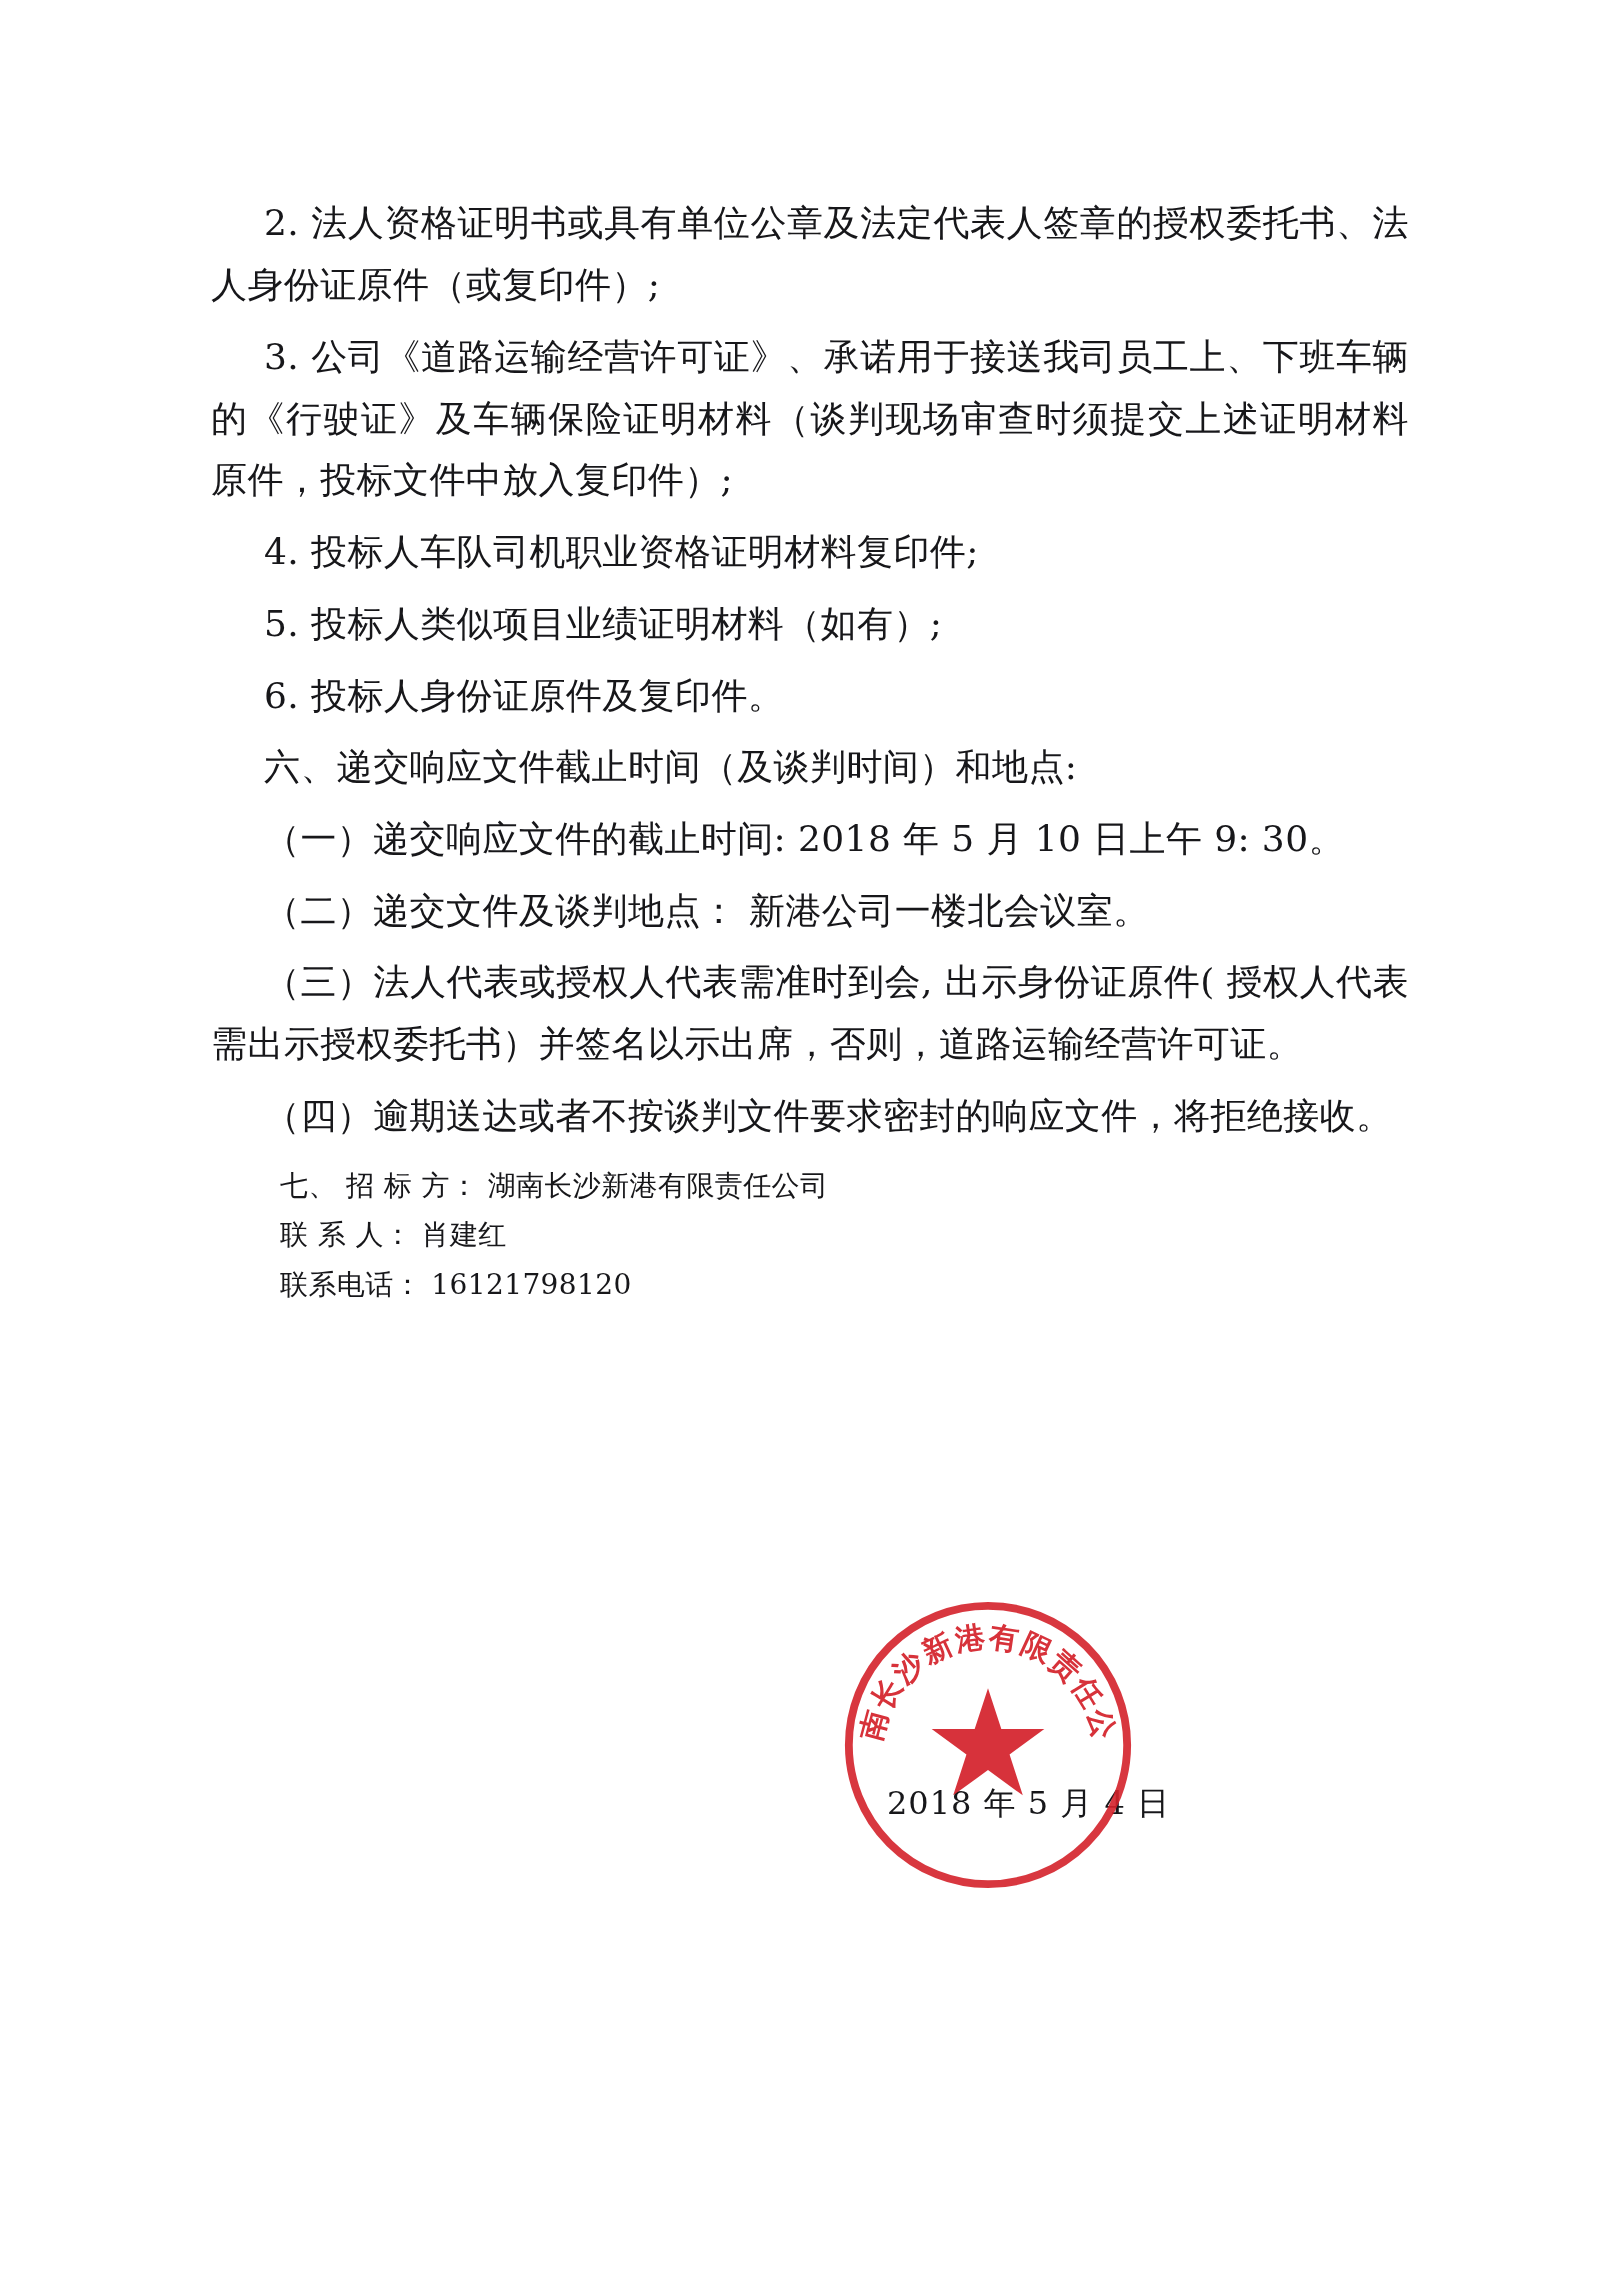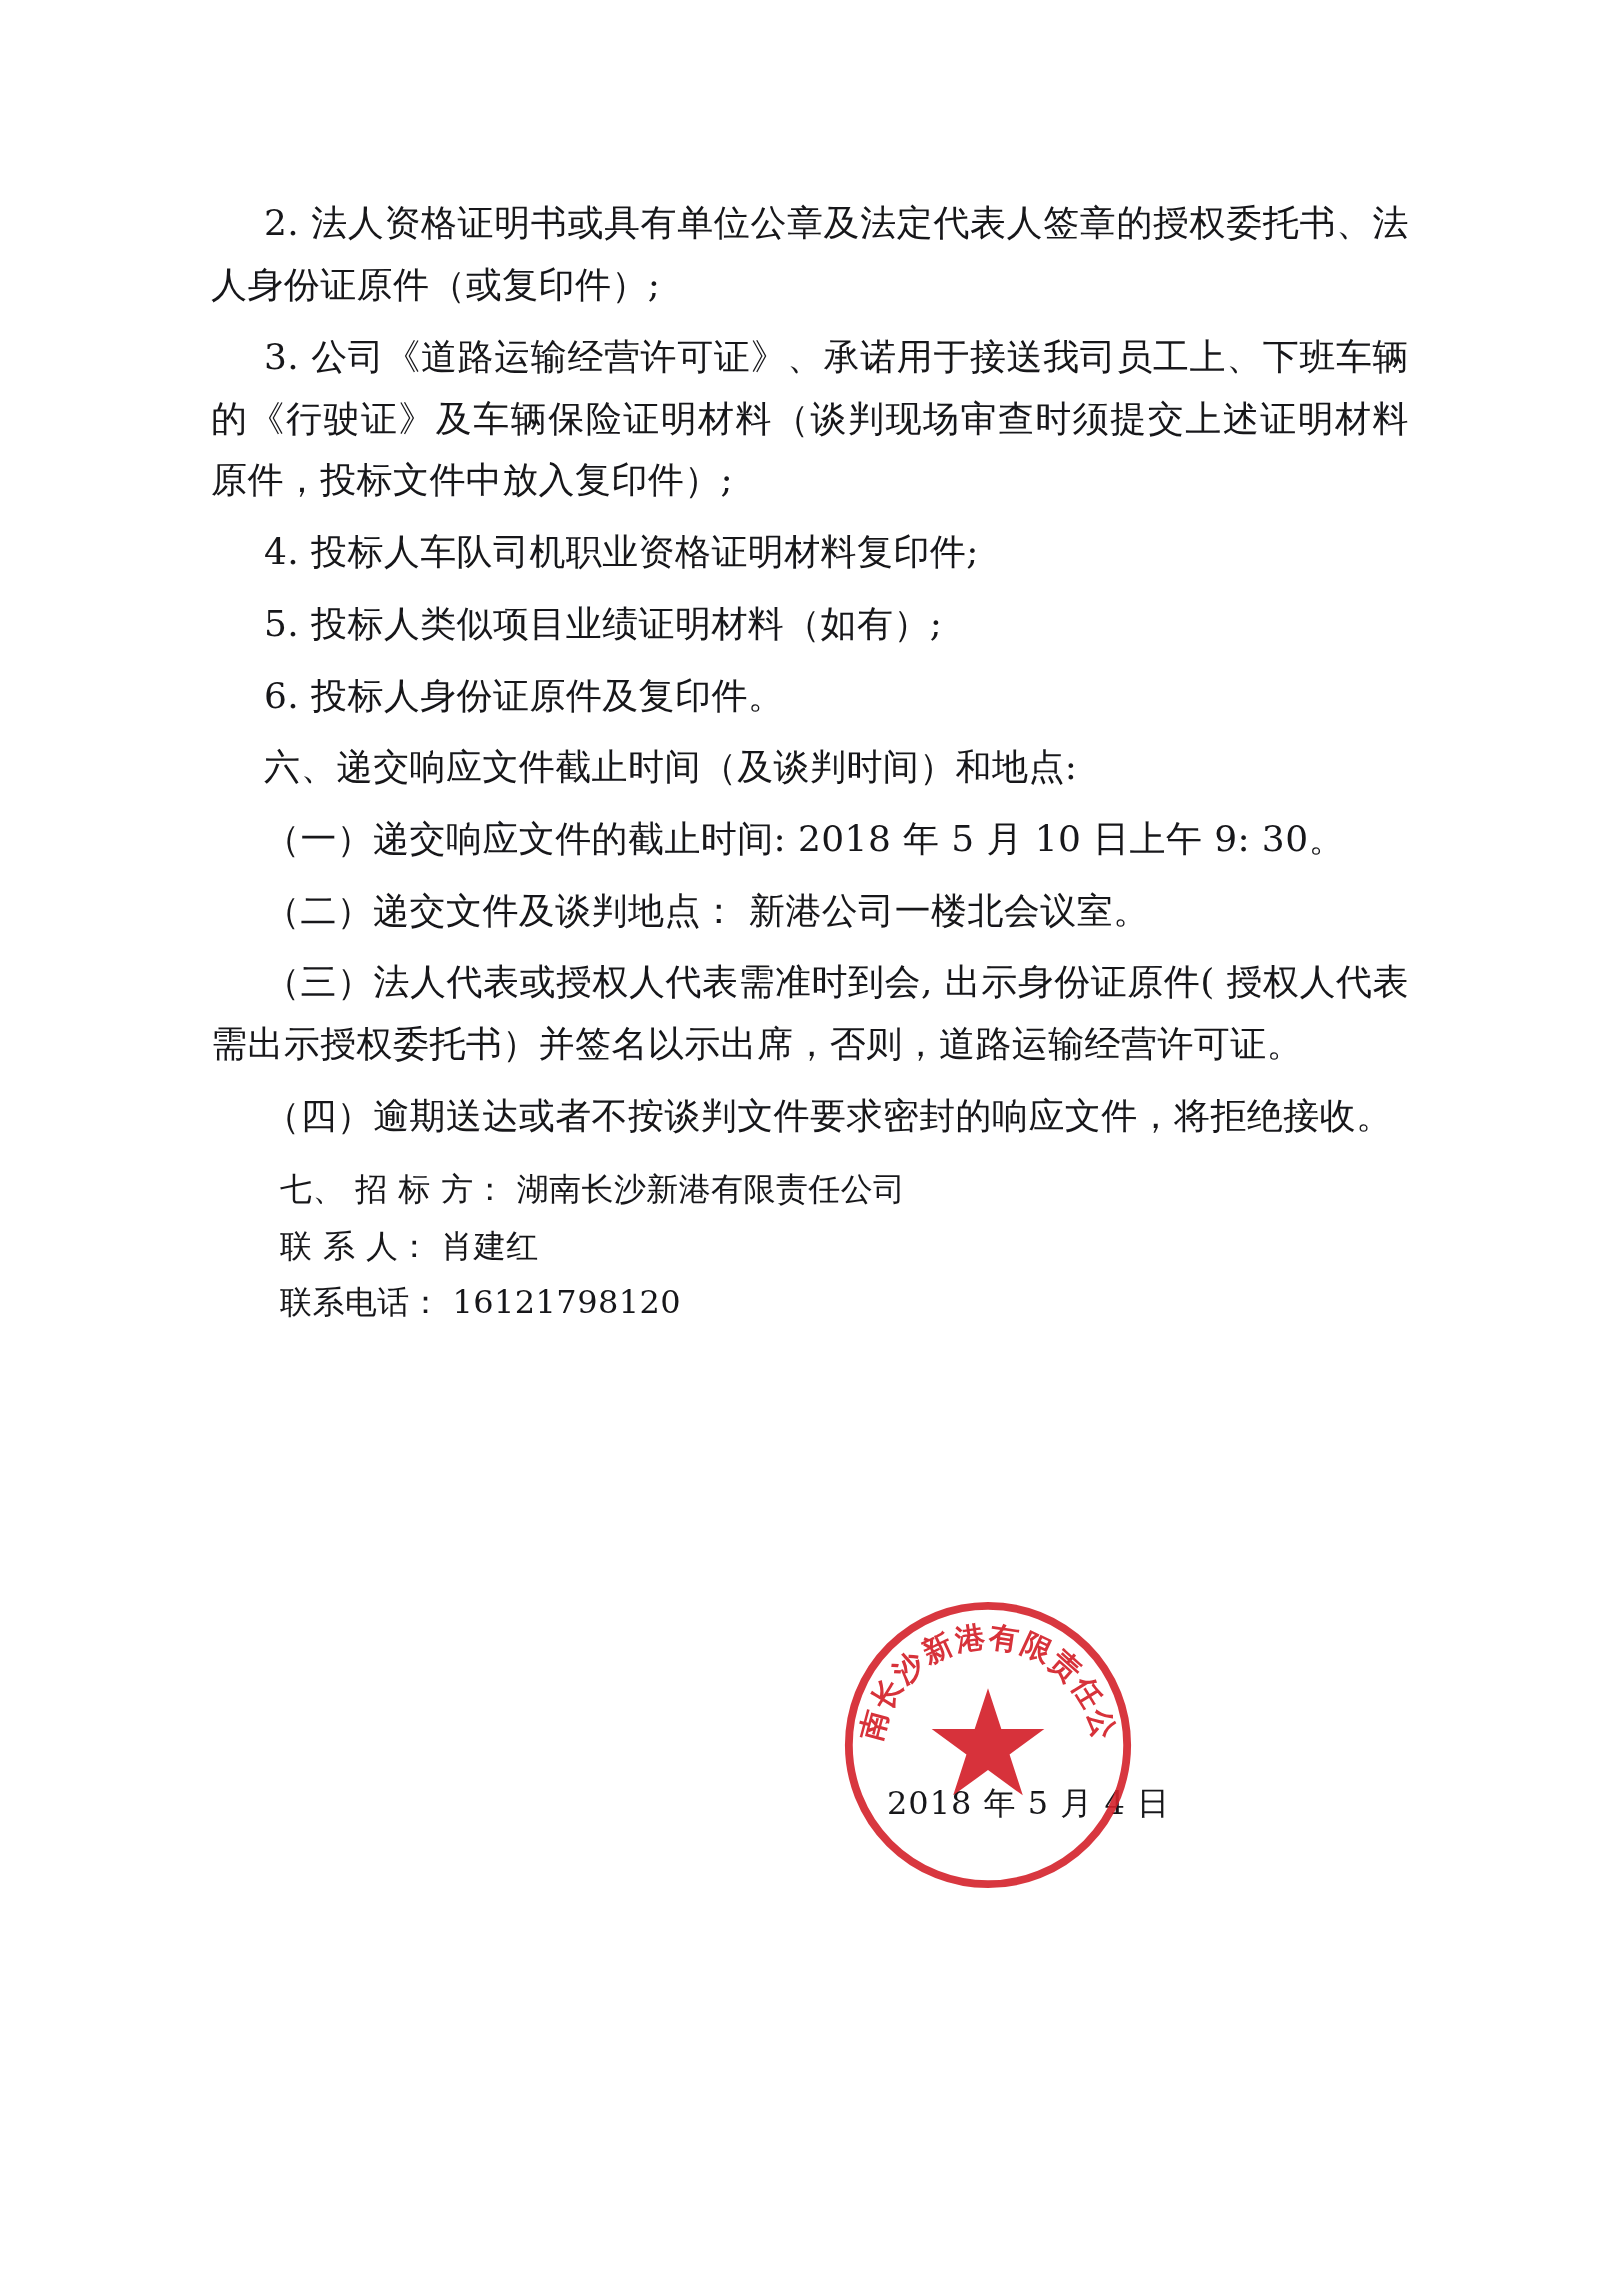--- a/index.html
+++ b/index.html
@@ -34,21 +34,21 @@
     margin: 0 0 9.8px 0;
     font-family: "DejaVu Serif", "Liberation Serif", serif;
   }
   .indent {
     text-indent: 53px;
   }
   .contact-block {
     margin-top: 13.7px;
   }
   .contact-line {
-    font-size: 32px;
+    font-size: 28px;
     line-height: 1.78;
     color: #17171a;
     letter-spacing: 0.4px;
     text-indent: 69px;
   }
   .date-line {
     position: absolute;
     left: 887px;
     top: 1782px;
     font-size: 32px;

